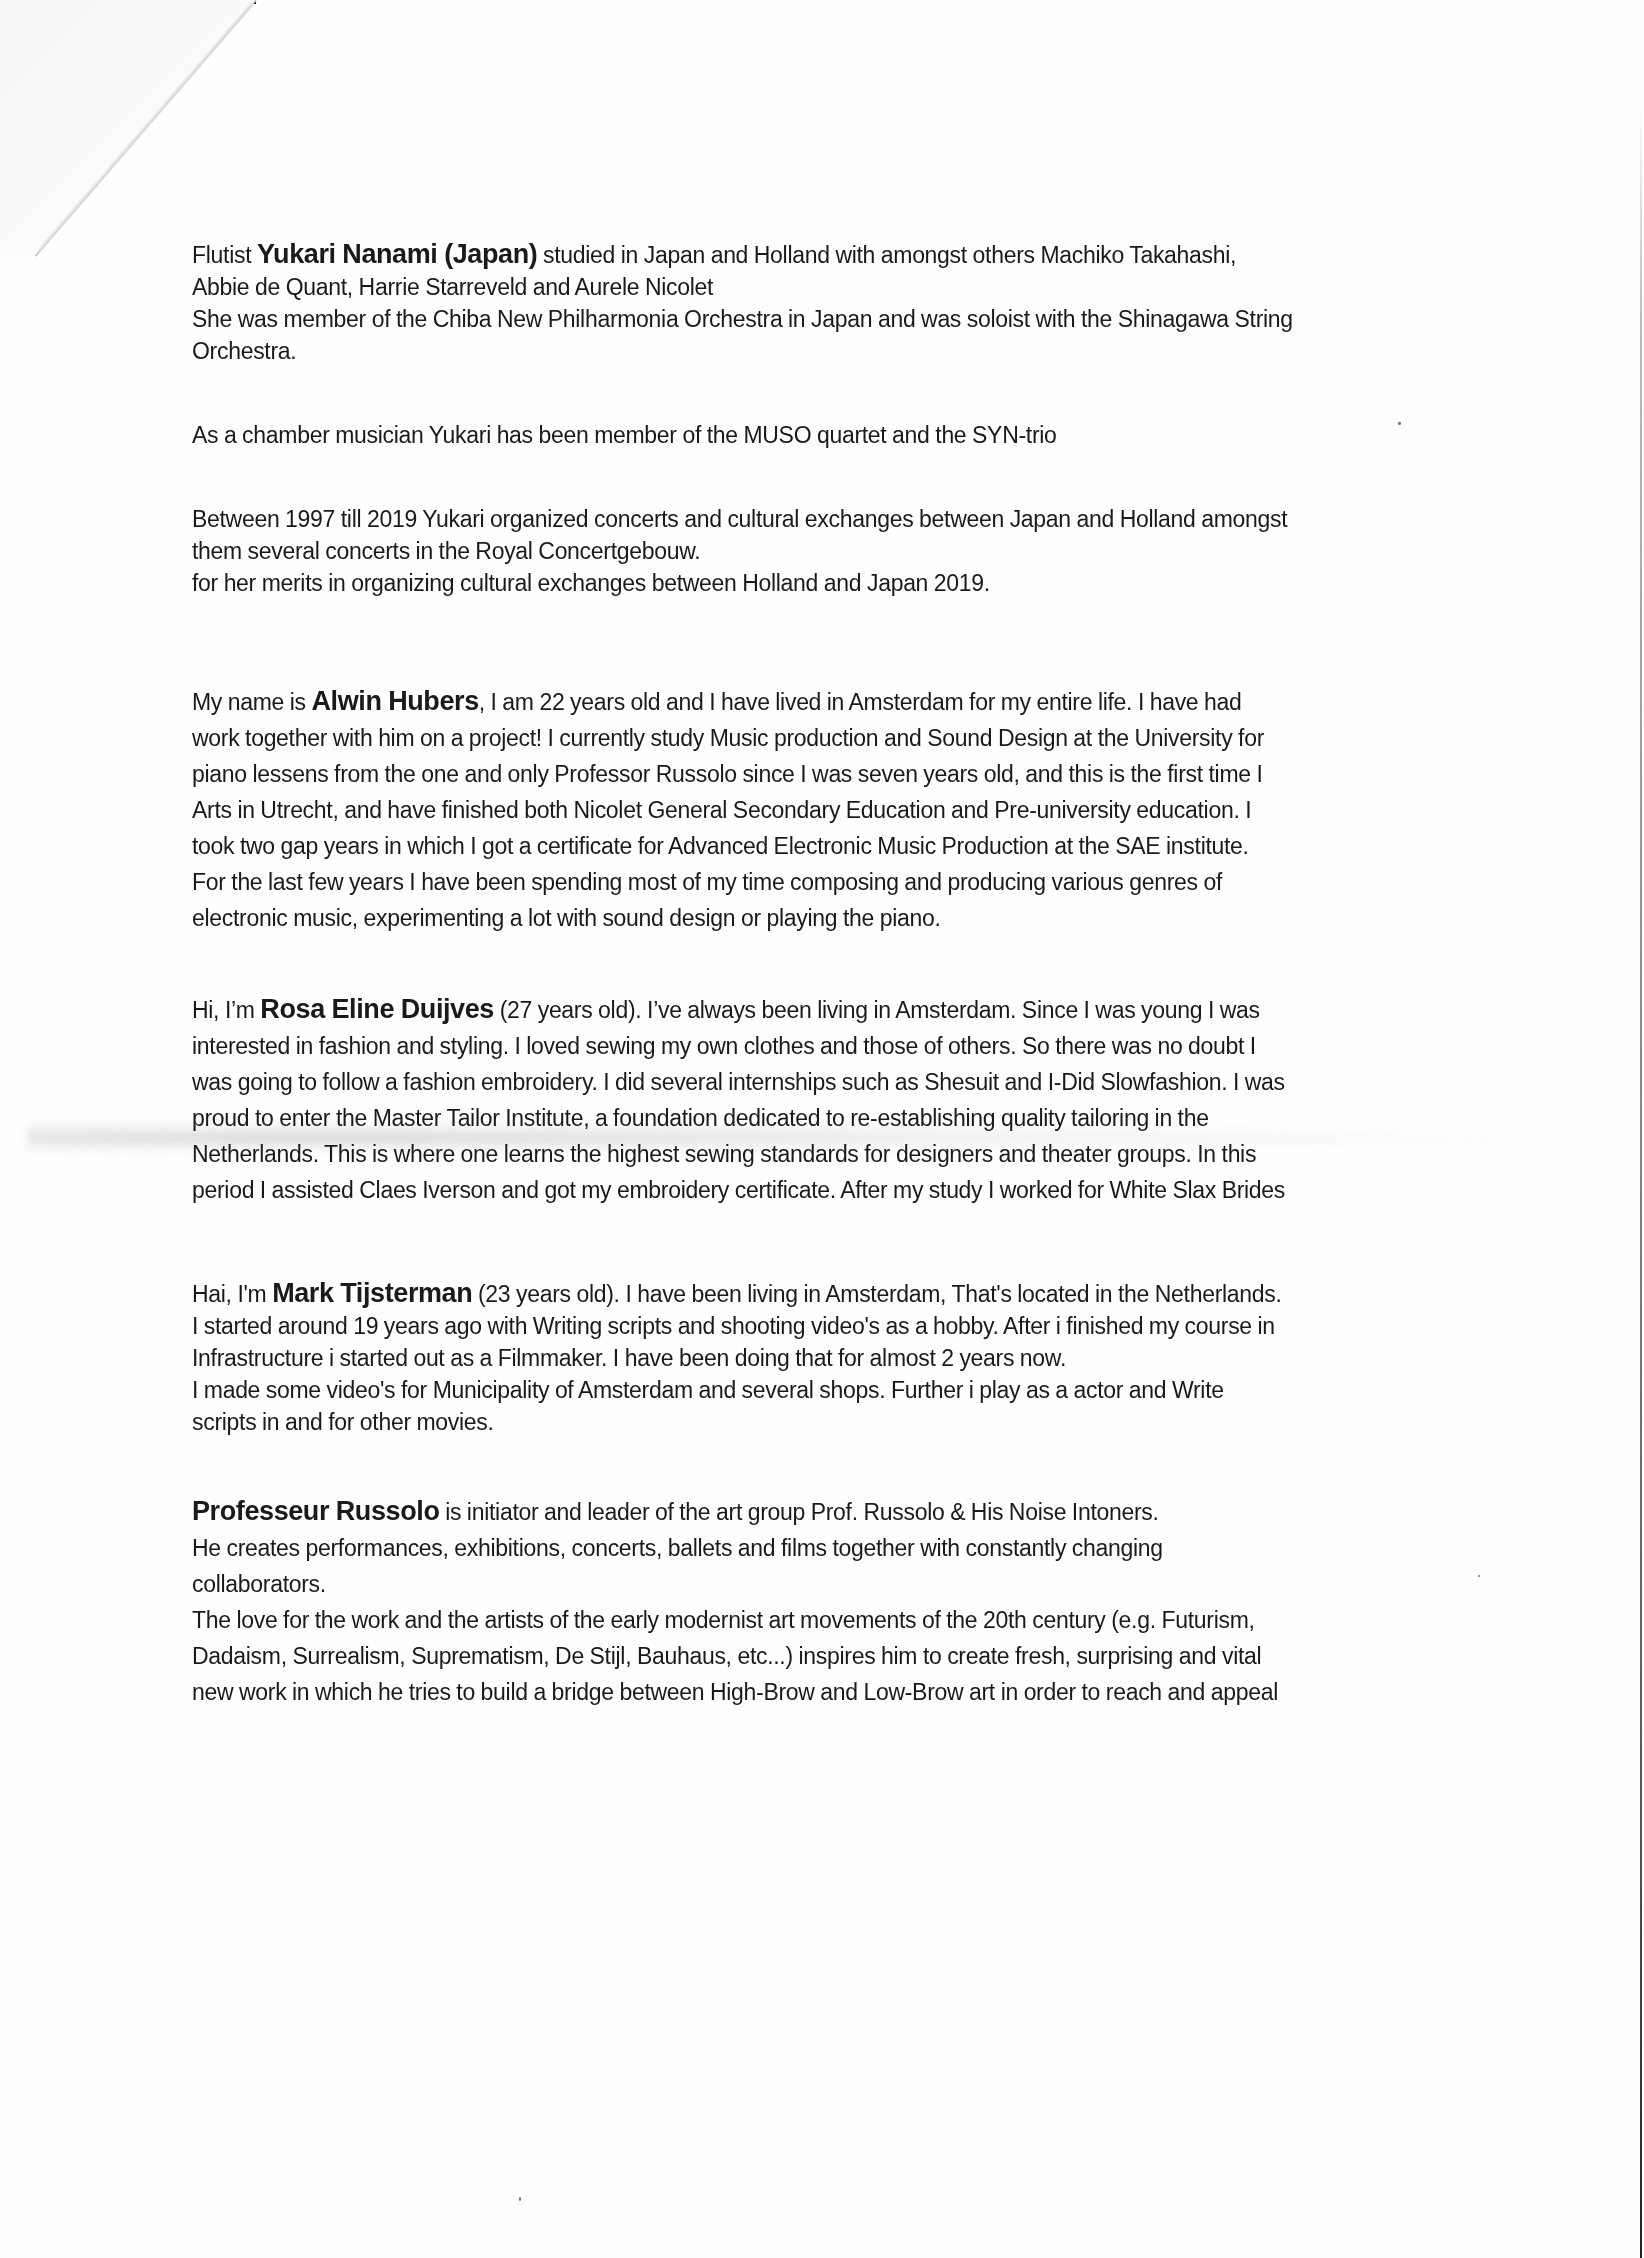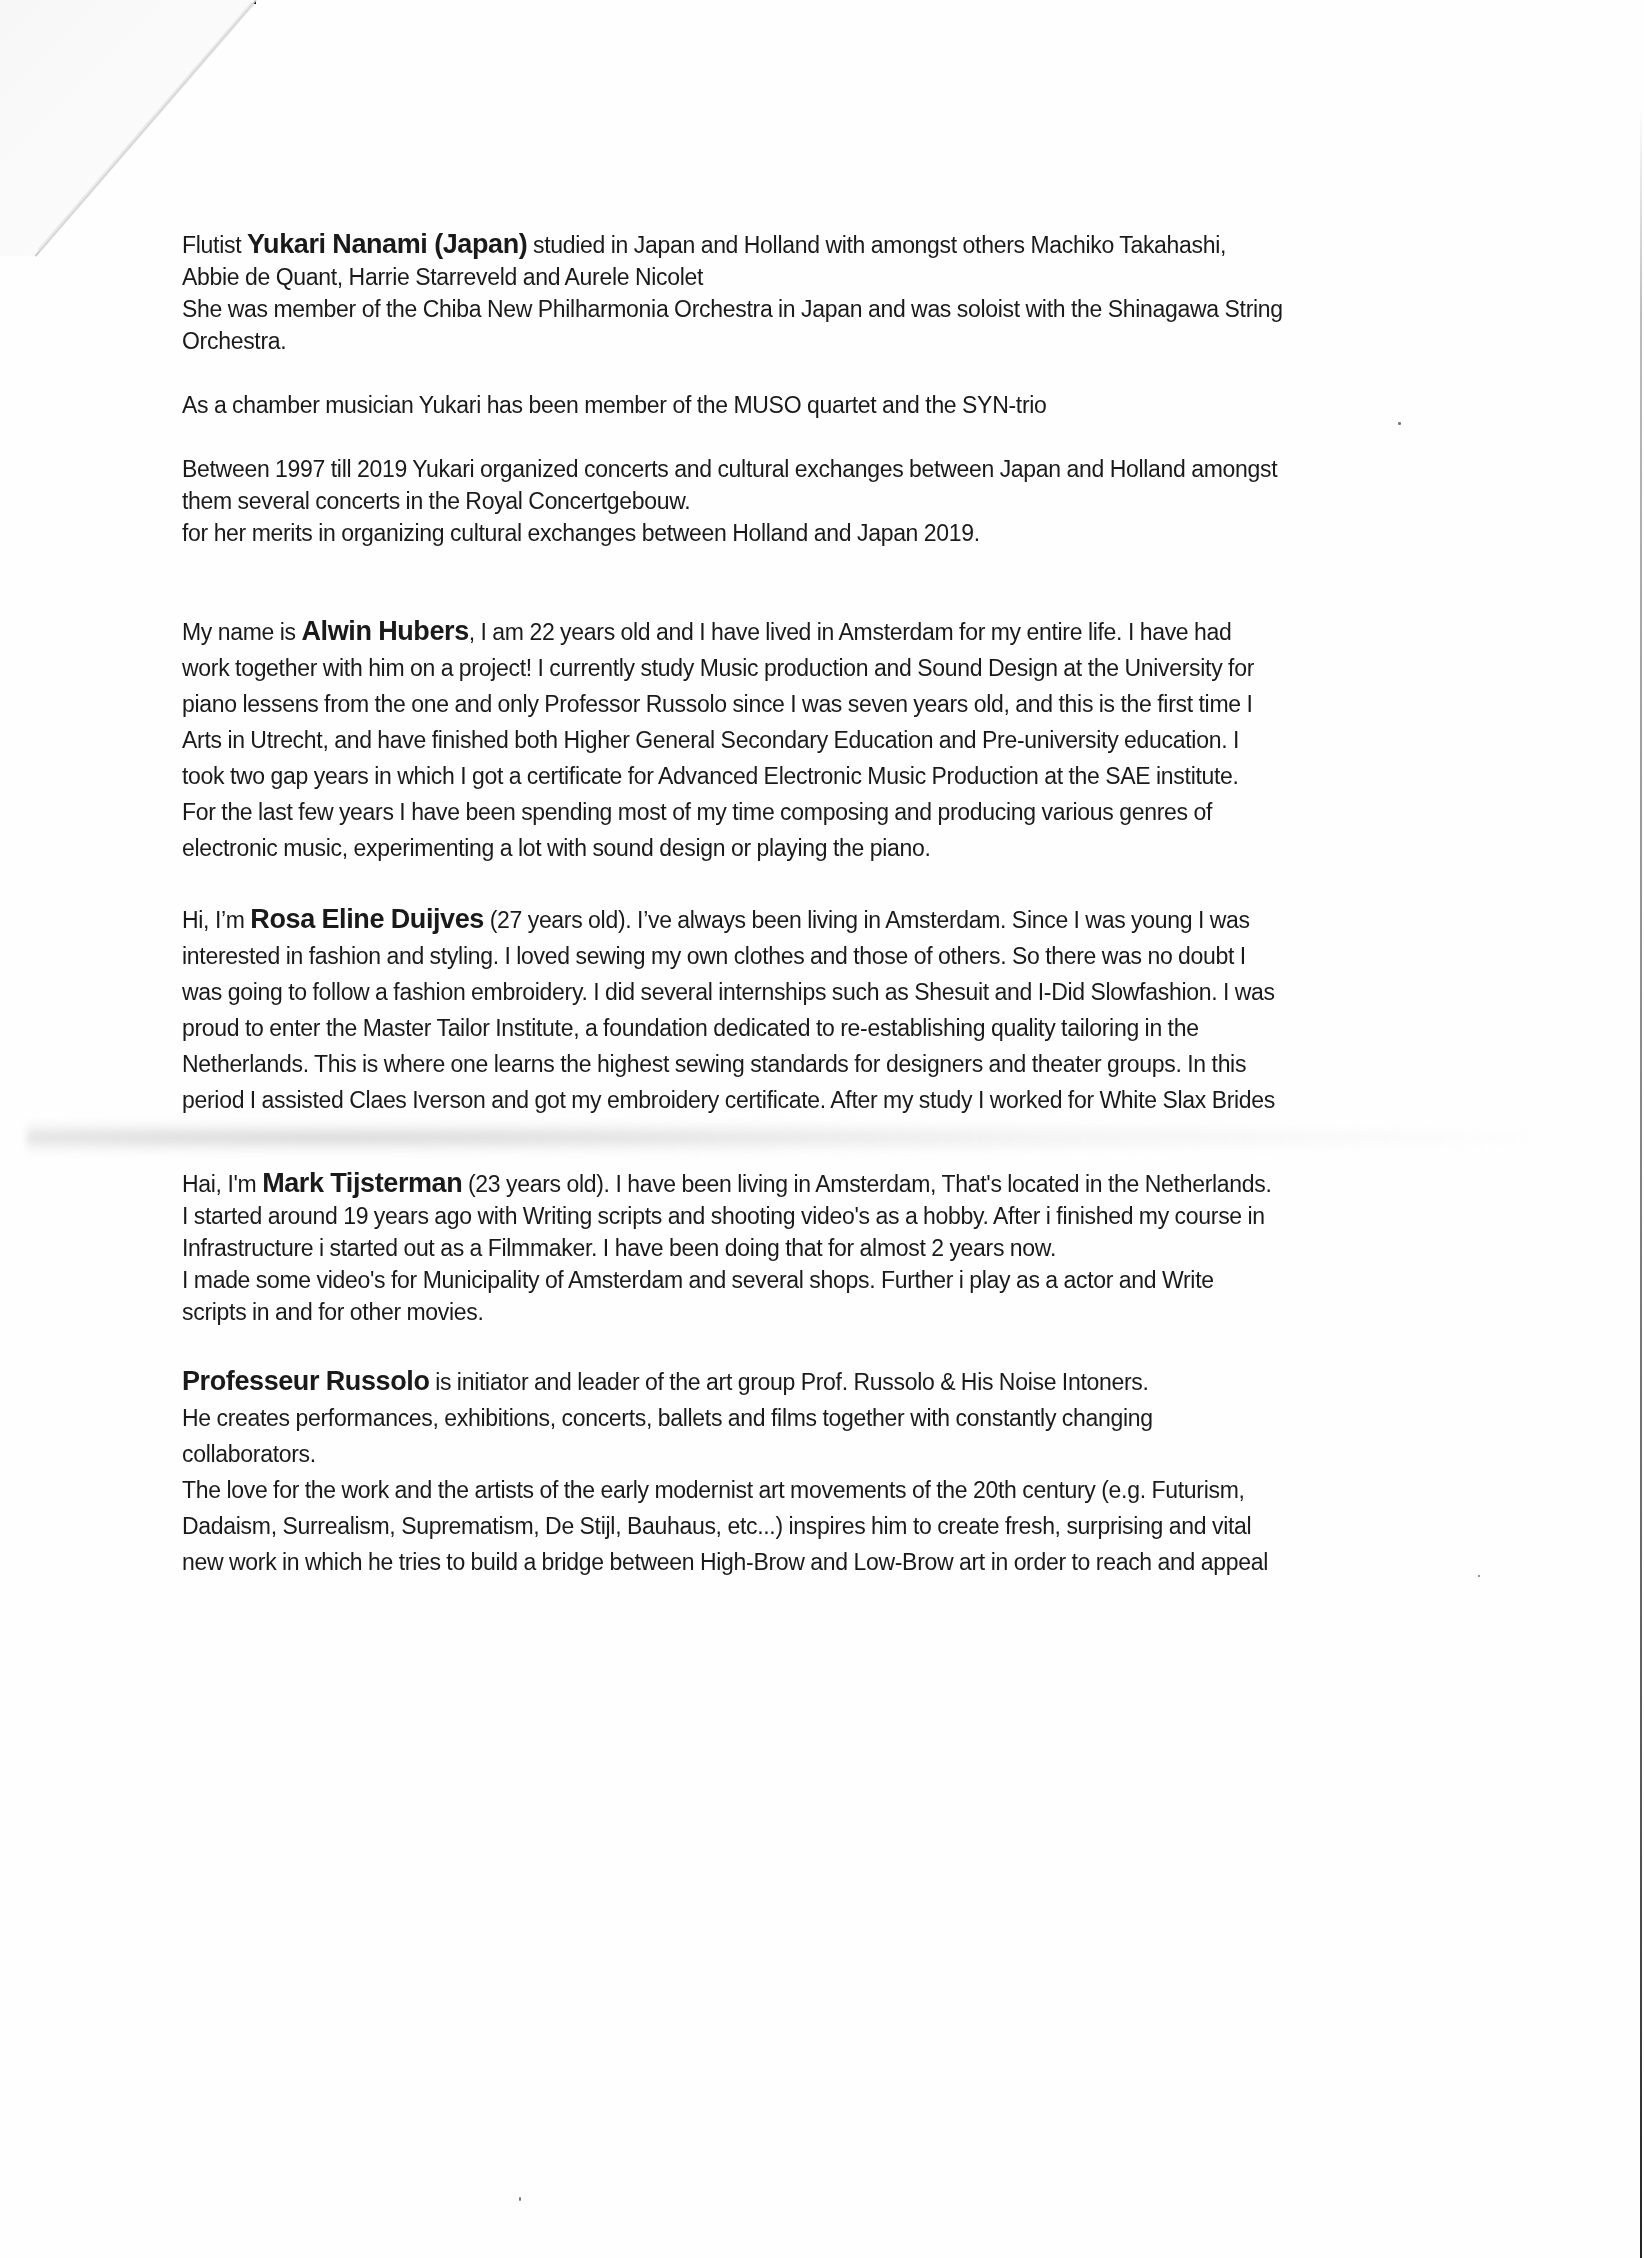--- a/index.html
+++ b/index.html
@@ -64,21 +64,21 @@
       position: absolute;
       left: 182px;
       top: 228px;
       width: 1253px;
       font-size: 23px;
       line-height: 32px;
       letter-spacing: -0.3px;
       word-spacing: -0.4px;
     }
     .para {
-      margin: 0;
+      margin: 10px;
     }
     .para.lh-wide {
       line-height: 36px;
     }
     .name {
       font-weight: bold;
       font-size: 27px;
       letter-spacing: -0.4px;
     }
     .gap-sm { height: 32px; }
@@ -142,21 +142,21 @@
       </p>
     </section>
 
     <div class="gap-lg"></div>
 
     <section>
       <p class="para lh-wide">
         <span class="line"><span>My name is </span><span class="name">Alwin Hubers</span><span>, I am 22 years old and I have lived in Amsterdam for my entire life. I have had</span></span>
         <span class="line">work together with him on a project! I currently study Music production and Sound Design at the University for</span>
         <span class="line">piano lessens from the one and only Professor Russolo since I was seven years old, and this is the first time I</span>
-        <span class="line">Arts in Utrecht, and have finished both Higher General Secondary Education and Pre-university education. I</span>
+        <span class="line">Arts in Utrecht, and have finished both Nicolet General Secondary Education and Pre-university education. I</span>
         <span class="line">took two gap years in which I got a certificate for Advanced Electronic Music Production at the SAE institute.</span>
         <span class="line">For the last few years I have been spending most of my time composing and producing various genres of</span>
         <span class="line">electronic music, experimenting a lot with sound design or playing the piano.</span>
       </p>
     </section>
 
     <div class="gap-xl"></div>
 
     <section>
       <p class="para lh-wide">

